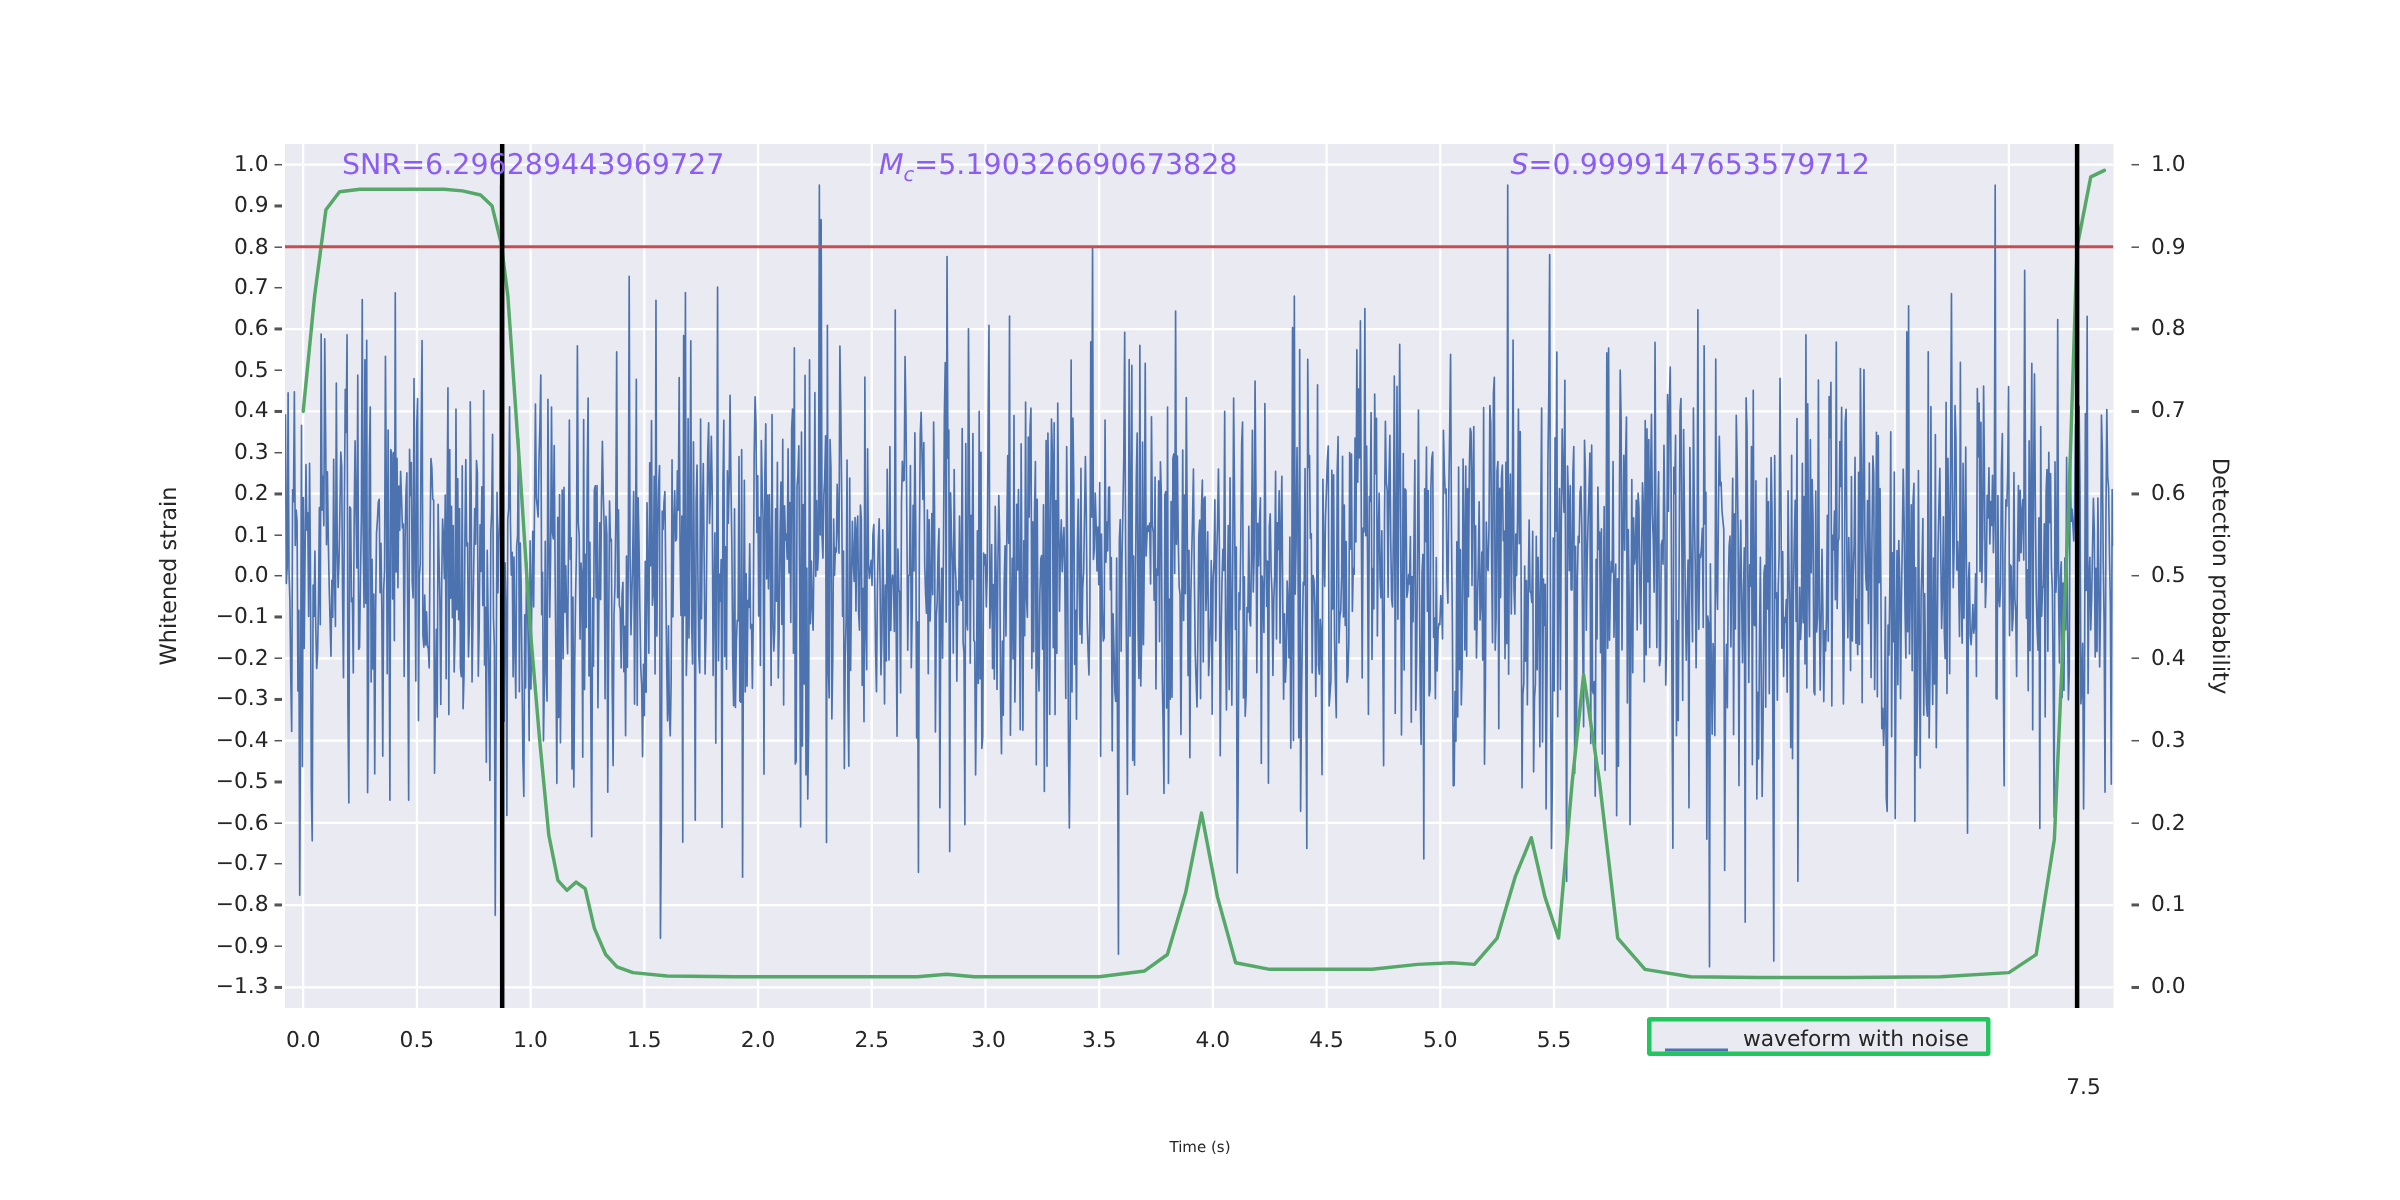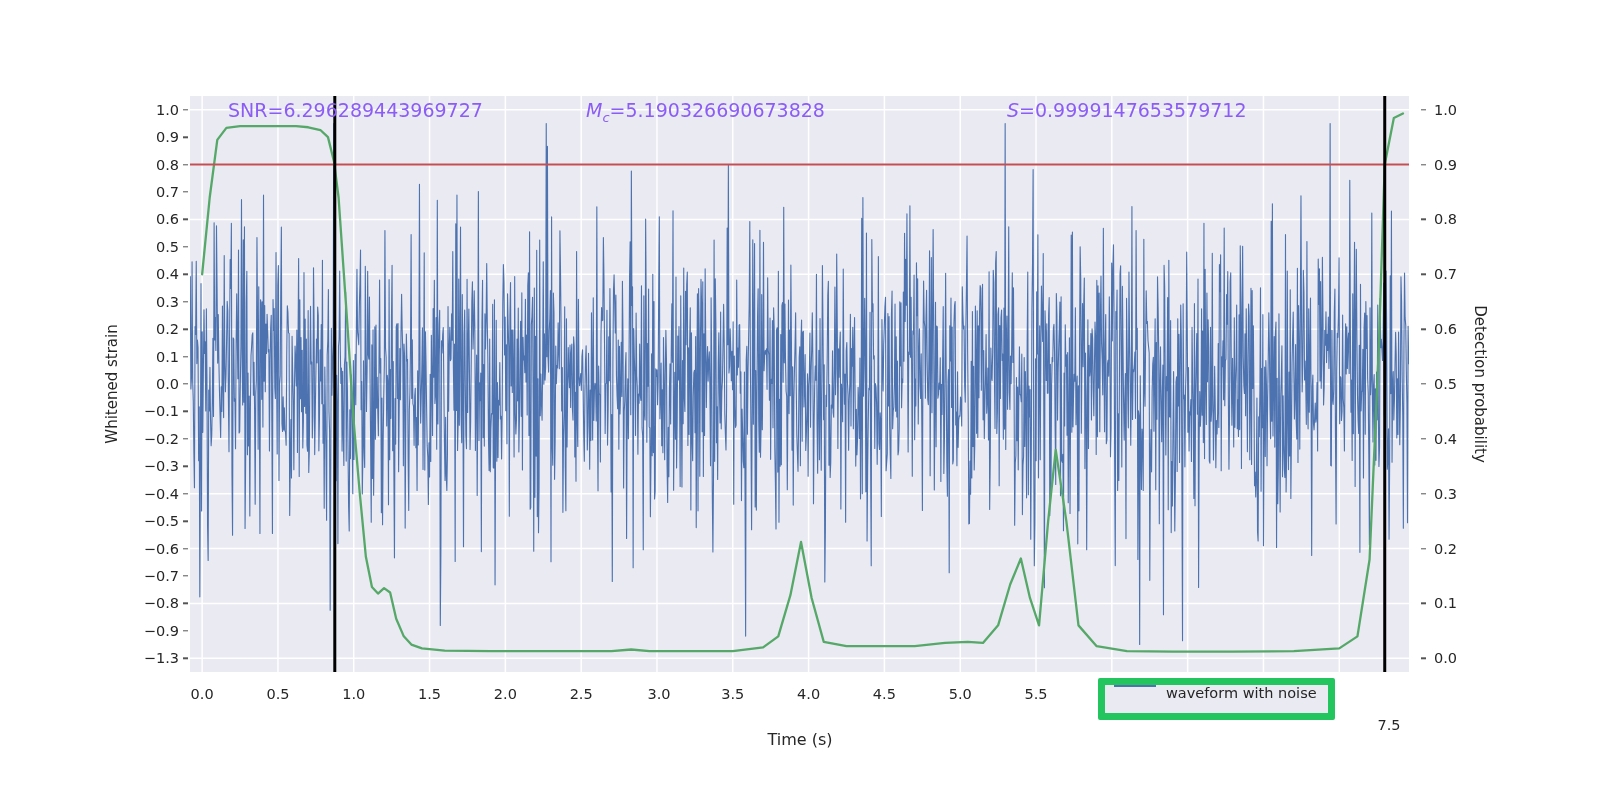--- a/index.html
+++ b/index.html
@@ -123,22 +123,22 @@
     left: 1480px;
     top: 384px;
     font-size: 15px;
     color: #262626;
     transform: translate(-50%, -50%) rotate(90deg);
     white-space: nowrap;
   }
   #xlabel {
     position: absolute;
     left: 800px;
-    top: 730px;
-    font-size: 16px;
+    top: 760px;
+    font-size: 10px;
     color: #262626;
     transform: translateX(-50%);
     white-space: nowrap;
   }
 
   
   .annot {
     position: absolute;
     top: 99px;
     font-size: 19px;
@@ -153,26 +153,26 @@
   }
   #annot-snr { left: 228px; }
   #annot-mc  { left: 586px; }
   #annot-s   { left: 1007px; }
 
   
   #legend {
     position: absolute;
     left: 1098px;
     top: 678px;
-    height: 42px;
+    height: 26px;
     background: #eaeaf2;
-    border: 7px solid #22c55e;
+    border: 3px solid #22c55e;
     border-radius: 2px;
     display: flex;
-    align-items: flex-start;
+    align-items: flex-end;
     padding: 0 11px 0 9px;
     box-sizing: border-box;
   }
   #legend-line {
     width: 42px;
     height: 2px;
     background: #4c72b0;
     margin-right: 10px;
     flex: none;
   }

